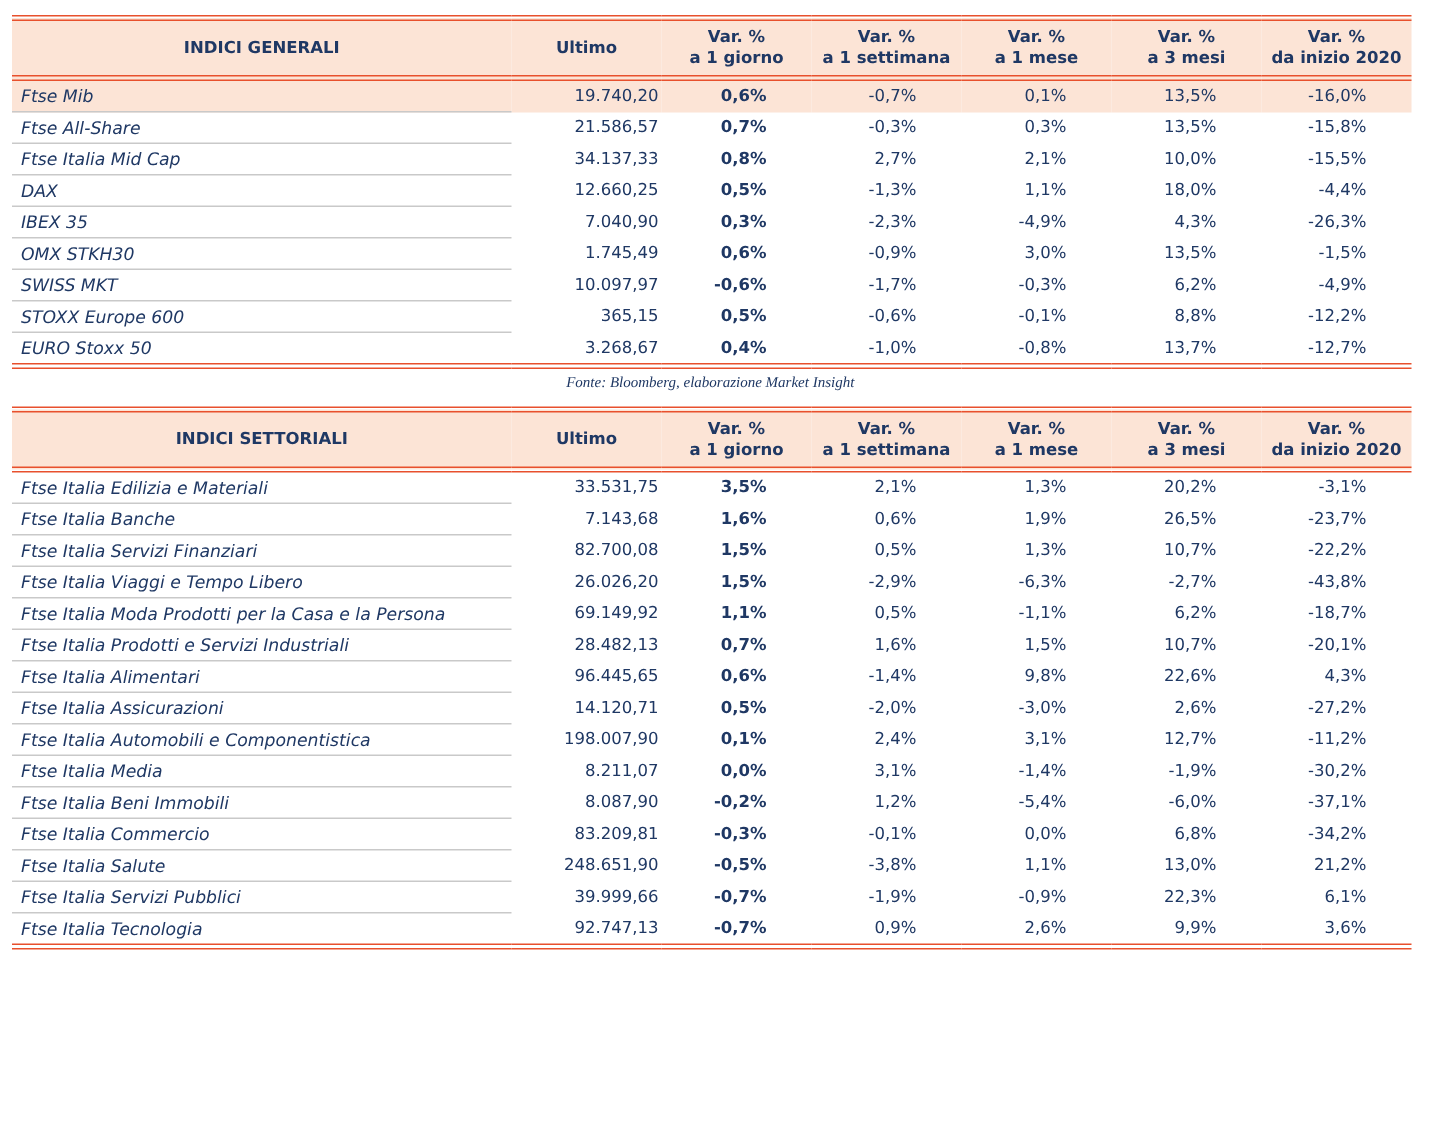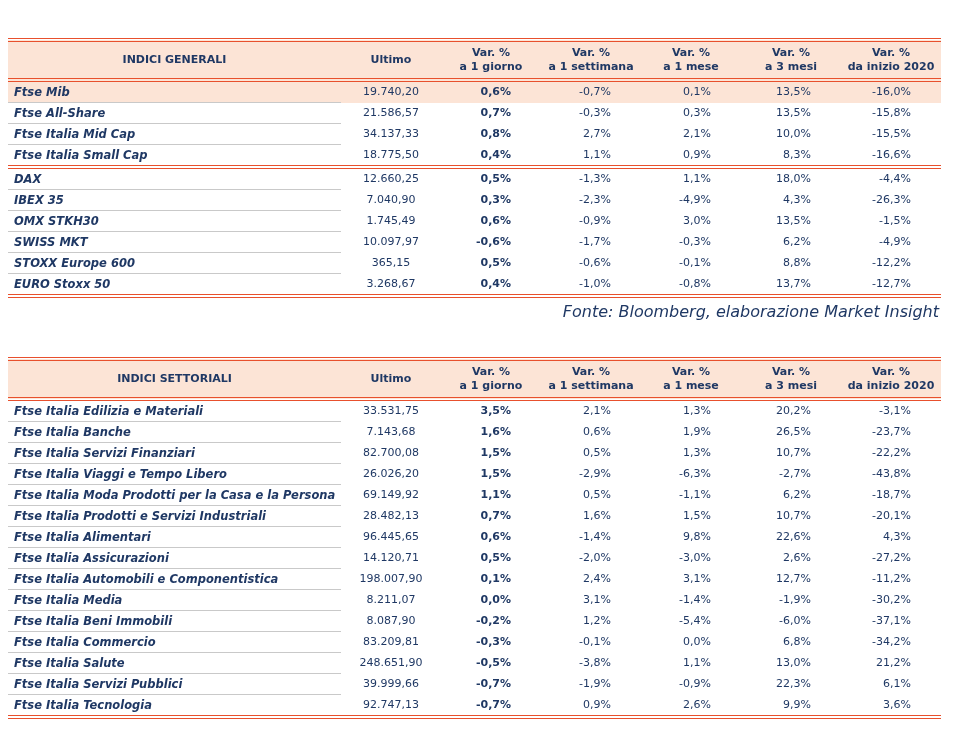--- a/index.html
+++ b/index.html
@@ -18,21 +18,20 @@
     color: var(--text);
     overflow: hidden;
   }
   .page { padding: 10px 12px 0 8px; }
   .table-block { margin-bottom: 2px; }
 
   table {
     width: 100%;
     border-collapse: collapse;
     table-layout: fixed;
-    margin-top: 28px;
   }
   col.c-name   { width: 333px; }
   col.c-ultimo { width: 100px; }
   col.c-var    { width: 100px; }
 
   thead th {
     background: var(--header-bg);
     border-top: 4px double var(--accent);
     border-bottom: 4px double var(--accent);
     font-size: 11px;
@@ -43,40 +42,41 @@
     text-align: center;
   }
   tbody td {
     font-size: 11px;
     line-height: 14px;
     padding: 3px 2px;
     vertical-align: middle;
     white-space: nowrap;
   }
   td.name {
-    font-weight: bold;
+    font-weight: normal;
     font-style: italic;
     font-size: 11.5px;
     text-align: left;
     padding-left: 6px;
     border-bottom: 1px solid var(--grid);
   }
-  td.ultimo { text-align: center; }
+  td.ultimo { text-align: right; }
   td.var, td.v1d { text-align: right; padding-right: 30px; }
   td.v1d { font-weight: bold; }
 
   tbody tr.hl td { background: var(--highlight-bg); }
   tbody tr.group-end td,
   tbody tr:last-child td { border-bottom: 4px double var(--accent); }
 
   .source {
-    text-align: right;
+    text-align: center;
     font-style: italic;
-    font-size: 16px;
+    font-size: 10px;
     padding: 4px 2px 8px 0;
+    font-family: Liberation Serif, serif;
   }
 </style>
 </head>
 <body>
 
 <div class="page">
 
   <section class="table-block">
     <table>
       <colgroup>
@@ -135,29 +135,20 @@
           </tr>
           <tr>
             <td class="name">Ftse Italia Mid Cap</td>
             <td class="ultimo">34.137,33</td>
             <td class="v1d">0,8%</td>
             <td class="var">2,7%</td>
             <td class="var">2,1%</td>
             <td class="var">10,0%</td>
             <td class="var">-15,5%</td>
           </tr>
-          <tr class="group-end">
-            <td class="name">Ftse Italia Small Cap</td>
-            <td class="ultimo">18.775,50</td>
-            <td class="v1d">0,4%</td>
-            <td class="var">1,1%</td>
-            <td class="var">0,9%</td>
-            <td class="var">8,3%</td>
-            <td class="var">-16,6%</td>
-          </tr>
           <tr>
             <td class="name">DAX</td>
             <td class="ultimo">12.660,25</td>
             <td class="v1d">0,5%</td>
             <td class="var">-1,3%</td>
             <td class="var">1,1%</td>
             <td class="var">18,0%</td>
             <td class="var">-4,4%</td>
           </tr>
           <tr>

